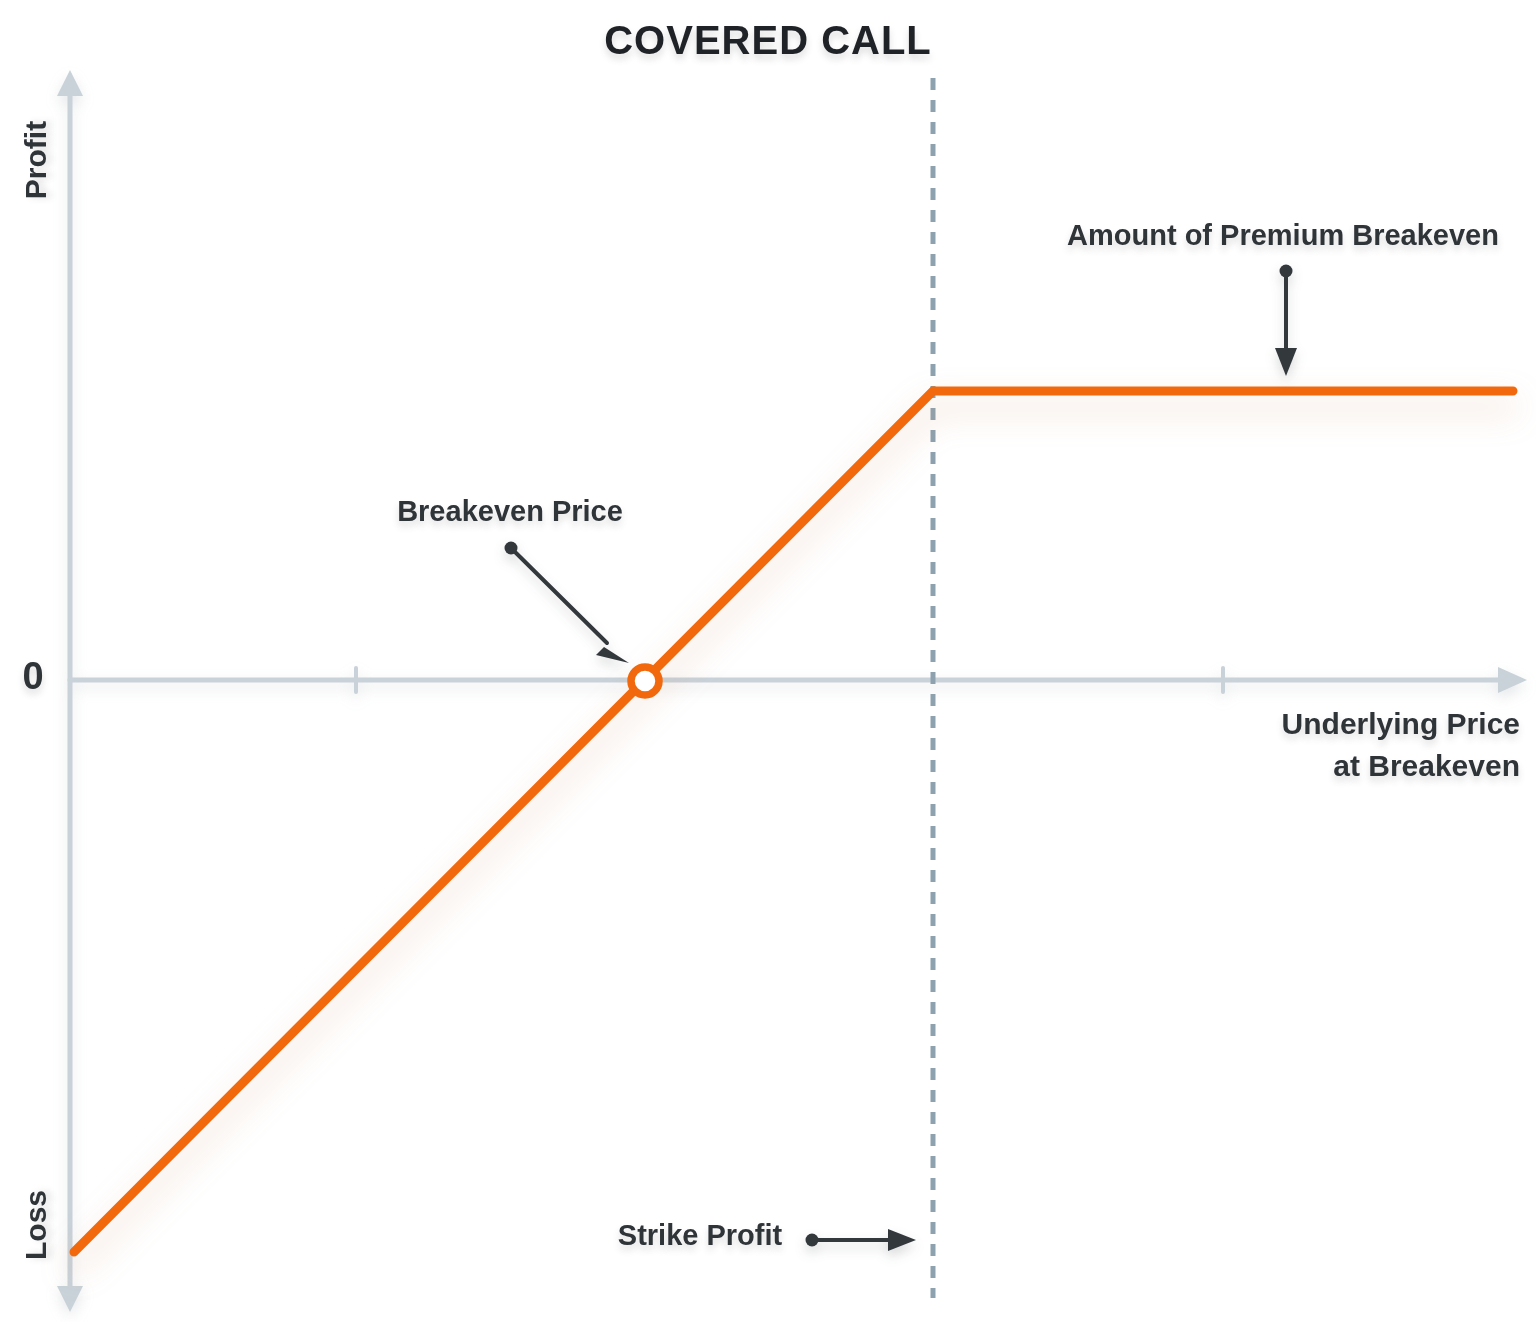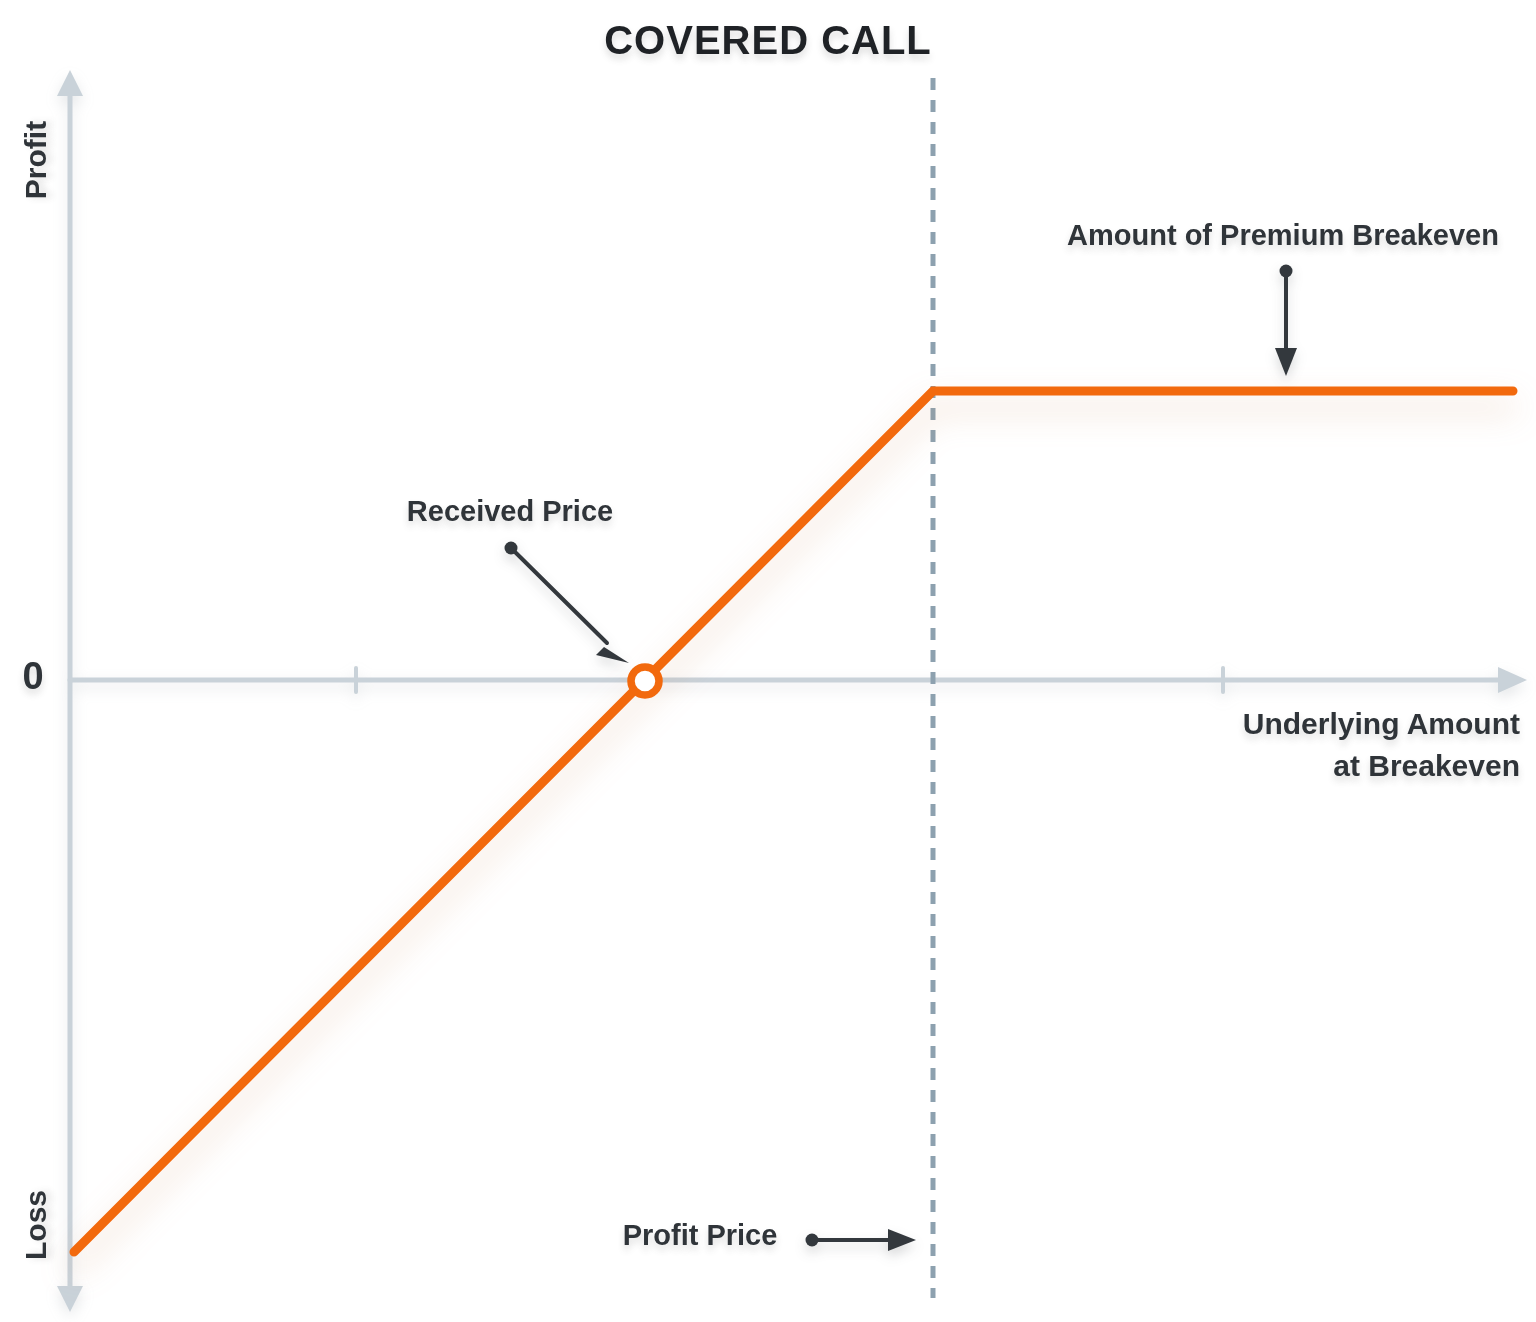--- a/index.html
+++ b/index.html
@@ -117,24 +117,24 @@
   </svg>
 
   <div class="lbl chart-title">COVERED CALL</div>
 
   <div class="lbl y-label-profit">Profit</div>
 
   <div class="lbl y-label-loss">Loss</div>
 
   <div class="lbl zero-label">0</div>
 
-  <div class="lbl breakeven-label">Received Price</div>
+  <div class="lbl breakeven-label">Breakeven Price</div>
 
   <div class="lbl premium-label">Amount of Premium Breakeven</div>
 
-  <div class="lbl strike-label">Profit Price</div>
+  <div class="lbl strike-label">Strike Profit</div>
 
   <div class="lbl x-axis-label">
-    <div>Underlying Amount</div>
+    <div>Underlying Price</div>
     <div>at Breakeven</div>
   </div>
 
 </div>
 
 </body></html>

